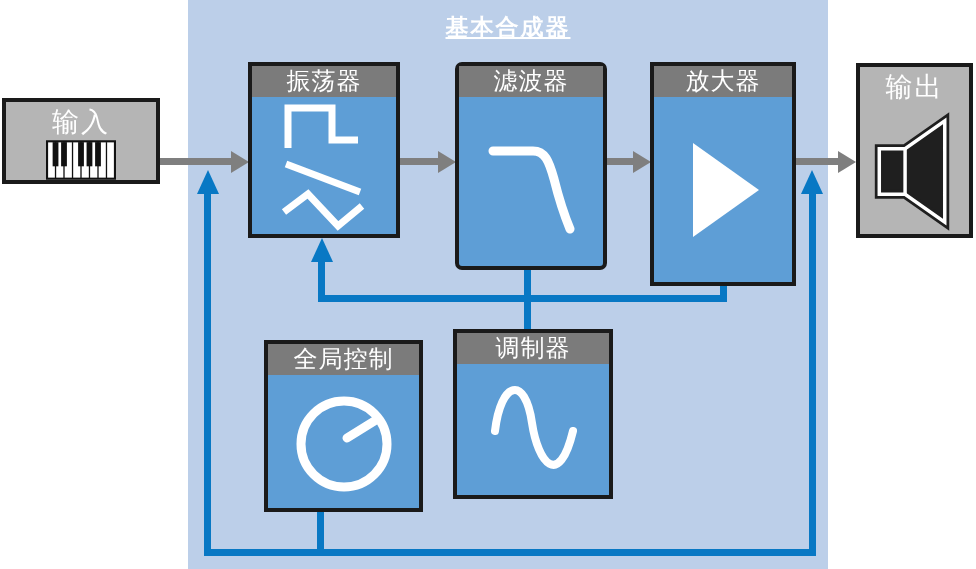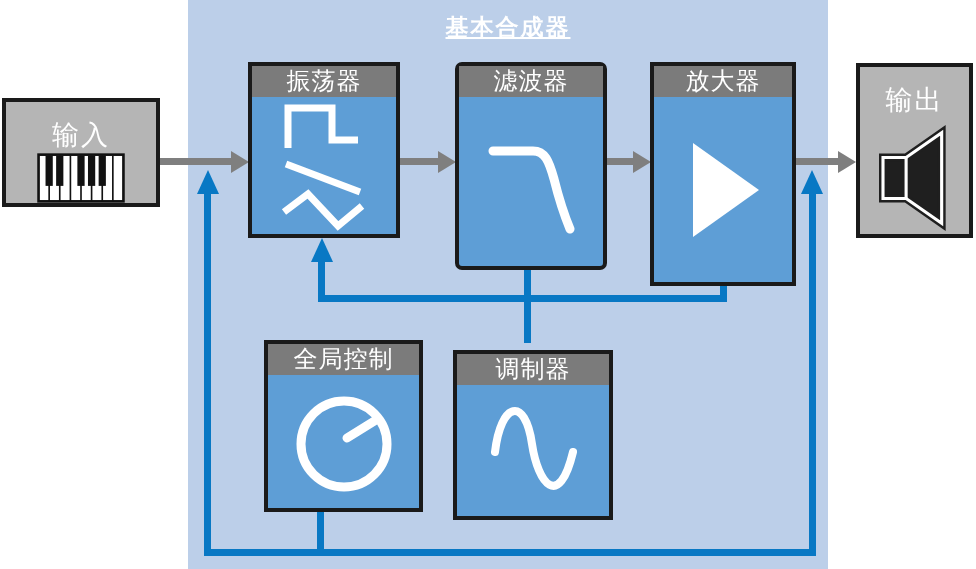--- a/index.html
+++ b/index.html
@@ -67,31 +67,31 @@
     z-index: 3;
     display: flex;
     flex-direction: column;
     align-items: center;
   }
   .io-label {
     color: #ffffff;
     font-size: 27px;
     font-weight: 500;
     letter-spacing: 2px;
-    margin-top: 15px;
-  }
-
-  
-  .pos-input       { left: 2px;   top: 98px;  width: 158px; height: 109px; }
+    margin-top: 2px;
+  }
+
+  
+  .pos-input       { left: 2px;   top: 98px;  width: 158px; height: 86px; }
   .pos-oscillator  { left: 248px; top: 62px;  width: 152px; height: 176px; }
   .pos-filter      { left: 455px; top: 62px;  width: 152px; height: 208px; border-radius: 7px; }
   .pos-amplifier   { left: 650px; top: 62px;  width: 146px; height: 224px; }
   .pos-output      { left: 856px; top: 63px;  width: 117px; height: 175px; }
   .pos-global      { left: 248px; top: 340px; width: 159px; height: 172px; margin-left: 16px; }
-  .pos-modulator   { left: 453px; top: 350px; width: 160px; height: 170px; }
+  .pos-modulator   { left: 453px; top: 329px; width: 160px; height: 170px; }
 
   
   .g-shaft { position: absolute; height: 7px; background: #7F7F7F; z-index: 2; }
   .g-head  { position: absolute; width: 0; height: 0; z-index: 2;
              border-top: 11px solid transparent;
              border-bottom: 11px solid transparent;
              border-left: 18px solid #7F7F7F; }
 
   .sh-in-osc   { left: 158px; top: 158px; width: 74px; }
   .hd-in-osc   { left: 231px; top: 151px; }

